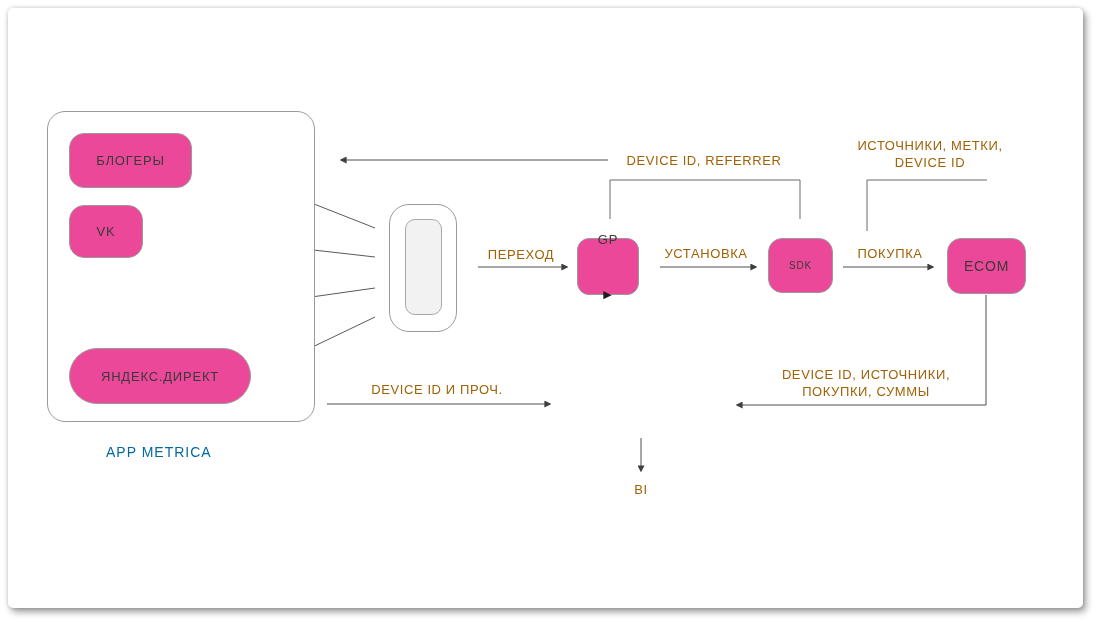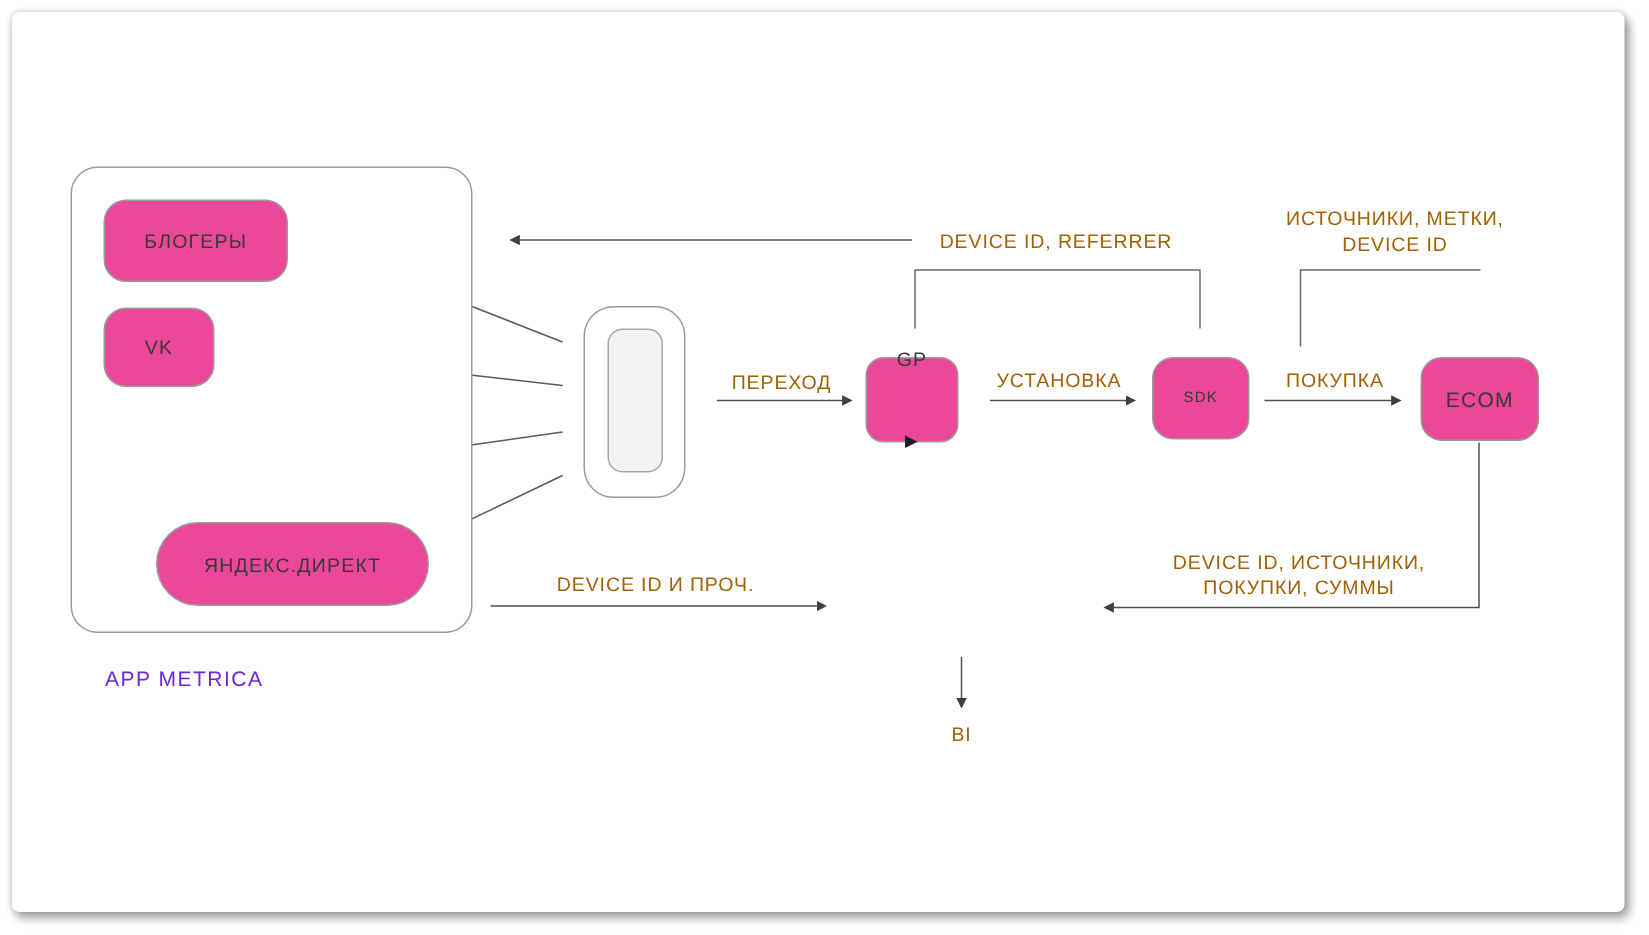--- a/index.html
+++ b/index.html
@@ -23,21 +23,21 @@
   .panel{
     position:absolute;box-sizing:border-box;background:#ffffff;
     border:1px solid #9a9a9a;border-radius:18px;
   }
   .lbl{
     position:absolute;color:#a16207;font-size:13px;letter-spacing:.6px;
     font-weight:400;white-space:nowrap;transform:translateX(-50%);
     text-align:center;line-height:17px;
   }
   .caption{
-    position:absolute;color:#6d28d9;font-size:14px;letter-spacing:1px;font-weight:500;
+    position:absolute;color:#0369a1;font-size:14px;letter-spacing:1px;font-weight:500;margin-left:36px;
   }
   .phone{
     position:absolute;left:389px;top:204px;width:68px;height:128px;
     box-sizing:border-box;background:#ffffff;border:1px solid #9a9a9a;border-radius:20px;
   }
   .phone .screen{
     position:absolute;left:15px;top:14px;width:37px;height:96px;
     box-sizing:border-box;background:#f2f2f2;border:1px solid #a8a8a8;border-radius:10px;
   }
   .gp-inner{display:flex;flex-direction:column;align-items:center;line-height:14px;gap:41px;}
@@ -82,21 +82,21 @@
   </svg>
 
   <div class="panel" style="left:47px;top:111px;width:268px;height:311px;"></div>
 
   <div class="node" style="left:69px;top:133px;width:123px;height:55px;border-radius:15px;">
     <span>БЛОГЕРЫ</span>
   </div>
   <div class="node" style="left:69px;top:205px;width:74px;height:53px;border-radius:15px;">
     <span>VK</span>
   </div>
-  <div class="node" style="left:69px;top:348px;width:182px;height:56px;border-radius:28px;margin-left:35px;">
+  <div class="node" style="left:69px;top:348px;width:182px;height:56px;border-radius:28px;">
     <span>ЯНДЕКС.ДИРЕКТ</span>
   </div>
 
   <div class="caption" style="left:70px;top:444px;">APP METRICA</div>
 
   <div class="phone">
     <div class="screen"></div>
   </div>
 
   <div class="node" style="left:577px;top:238px;width:62px;height:57px;border-radius:12px;">

